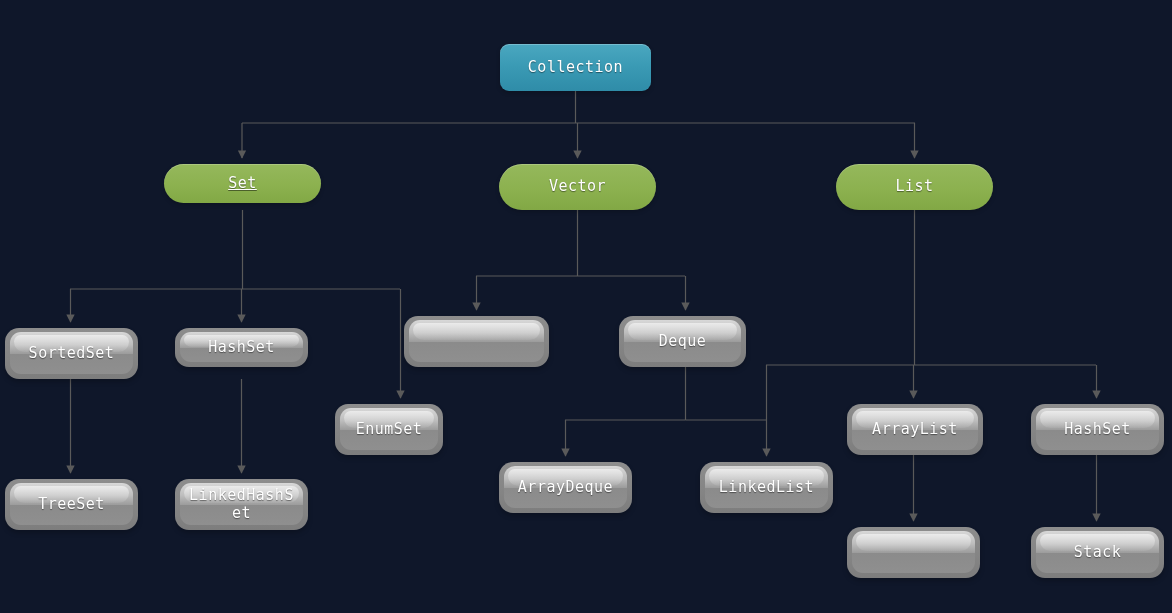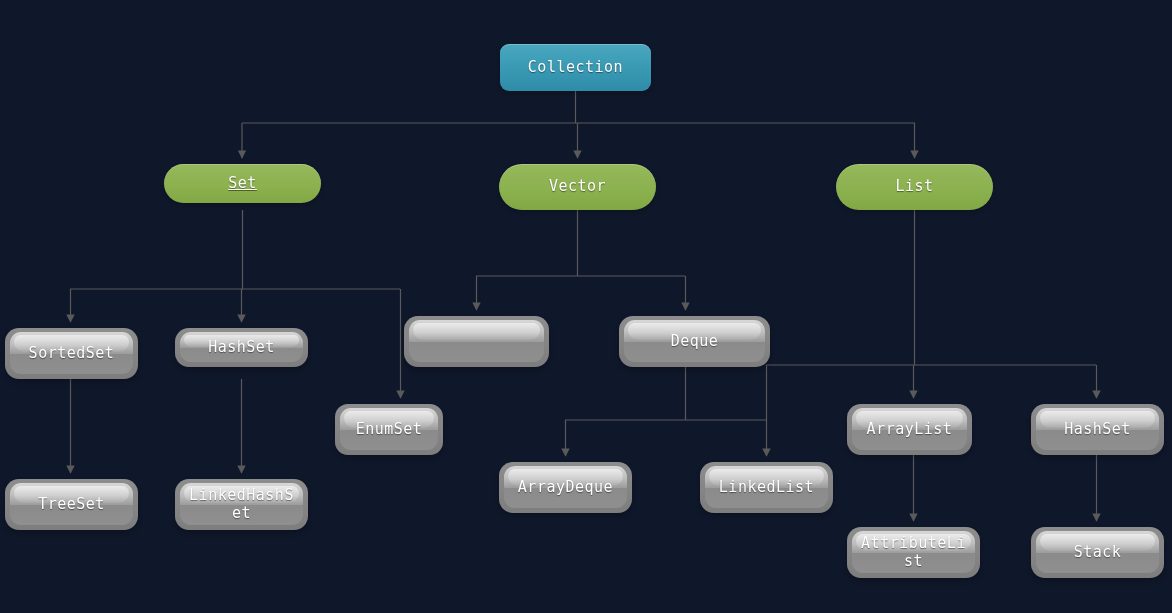--- a/index.html
+++ b/index.html
@@ -130,50 +130,49 @@
         <div class="gloss"></div>
         <span class="lbl">HashSet</span>
       </div>
       <div class="node gray" style="left: 335px; top: 404px; width: 108px; height: 51px; border-radius: 13px;">
         <div class="gloss"></div>
         <span class="lbl">EnumSet</span>
       </div>
       <div class="node gray" style="left: 404px; top: 316px; width: 145px; height: 51px;">
         <div class="gloss"></div>
       </div>
-      <div class="node gray" style="left: 619px; top: 316px; width: 151px; height: 51px;">
+      <div class="node gray" style="left: 619px; top: 316px; width: 127px; height: 51px;">
         <div class="gloss"></div>
         <span class="lbl">Deque</span>
       </div>
       <div class="node gray" style="left: 5px; top: 479px; width: 133px; height: 51px;">
         <div class="gloss"></div>
         <span class="lbl">TreeSet</span>
       </div>
       <div class="node gray" style="left: 175px; top: 479px; width: 133px; height: 51px;">
         <div class="gloss"></div>
         <span class="lbl">LinkedHashSet</span>
       </div>
       <div class="node gray" style="left: 499px; top: 462px; width: 133px; height: 51px;">
         <div class="gloss"></div>
         <span class="lbl">ArrayDeque</span>
       </div>
       <div class="node gray" style="left: 700px; top: 462px; width: 133px; height: 51px;">
         <div class="gloss"></div>
         <span class="lbl">LinkedList</span>
       </div>
-      <div class="node gray" style="left: 847px; top: 404px; width: 125px; height: 51px;">
+      <div class="node gray" style="left: 847px; top: 404px; width: 136px; height: 51px;">
         <div class="gloss"></div>
         <span class="lbl">ArrayList</span>
       </div>
       <div class="node gray" style="left: 1031px; top: 404px; width: 133px; height: 51px;">
         <div class="gloss"></div>
         <span class="lbl">HashSet</span>
       </div>
       <div class="node gray" style="left: 847px; top: 527px; width: 133px; height: 51px;">
         <div class="gloss"></div>
-        <span class="lbl">AttributeList</span>
       </div>
       <div class="node gray" style="left: 1031px; top: 527px; width: 133px; height: 51px;">
         <div class="gloss"></div>
         <span class="lbl">Stack</span>
       </div>
     </div>
 </div>
 
 </body></html>

